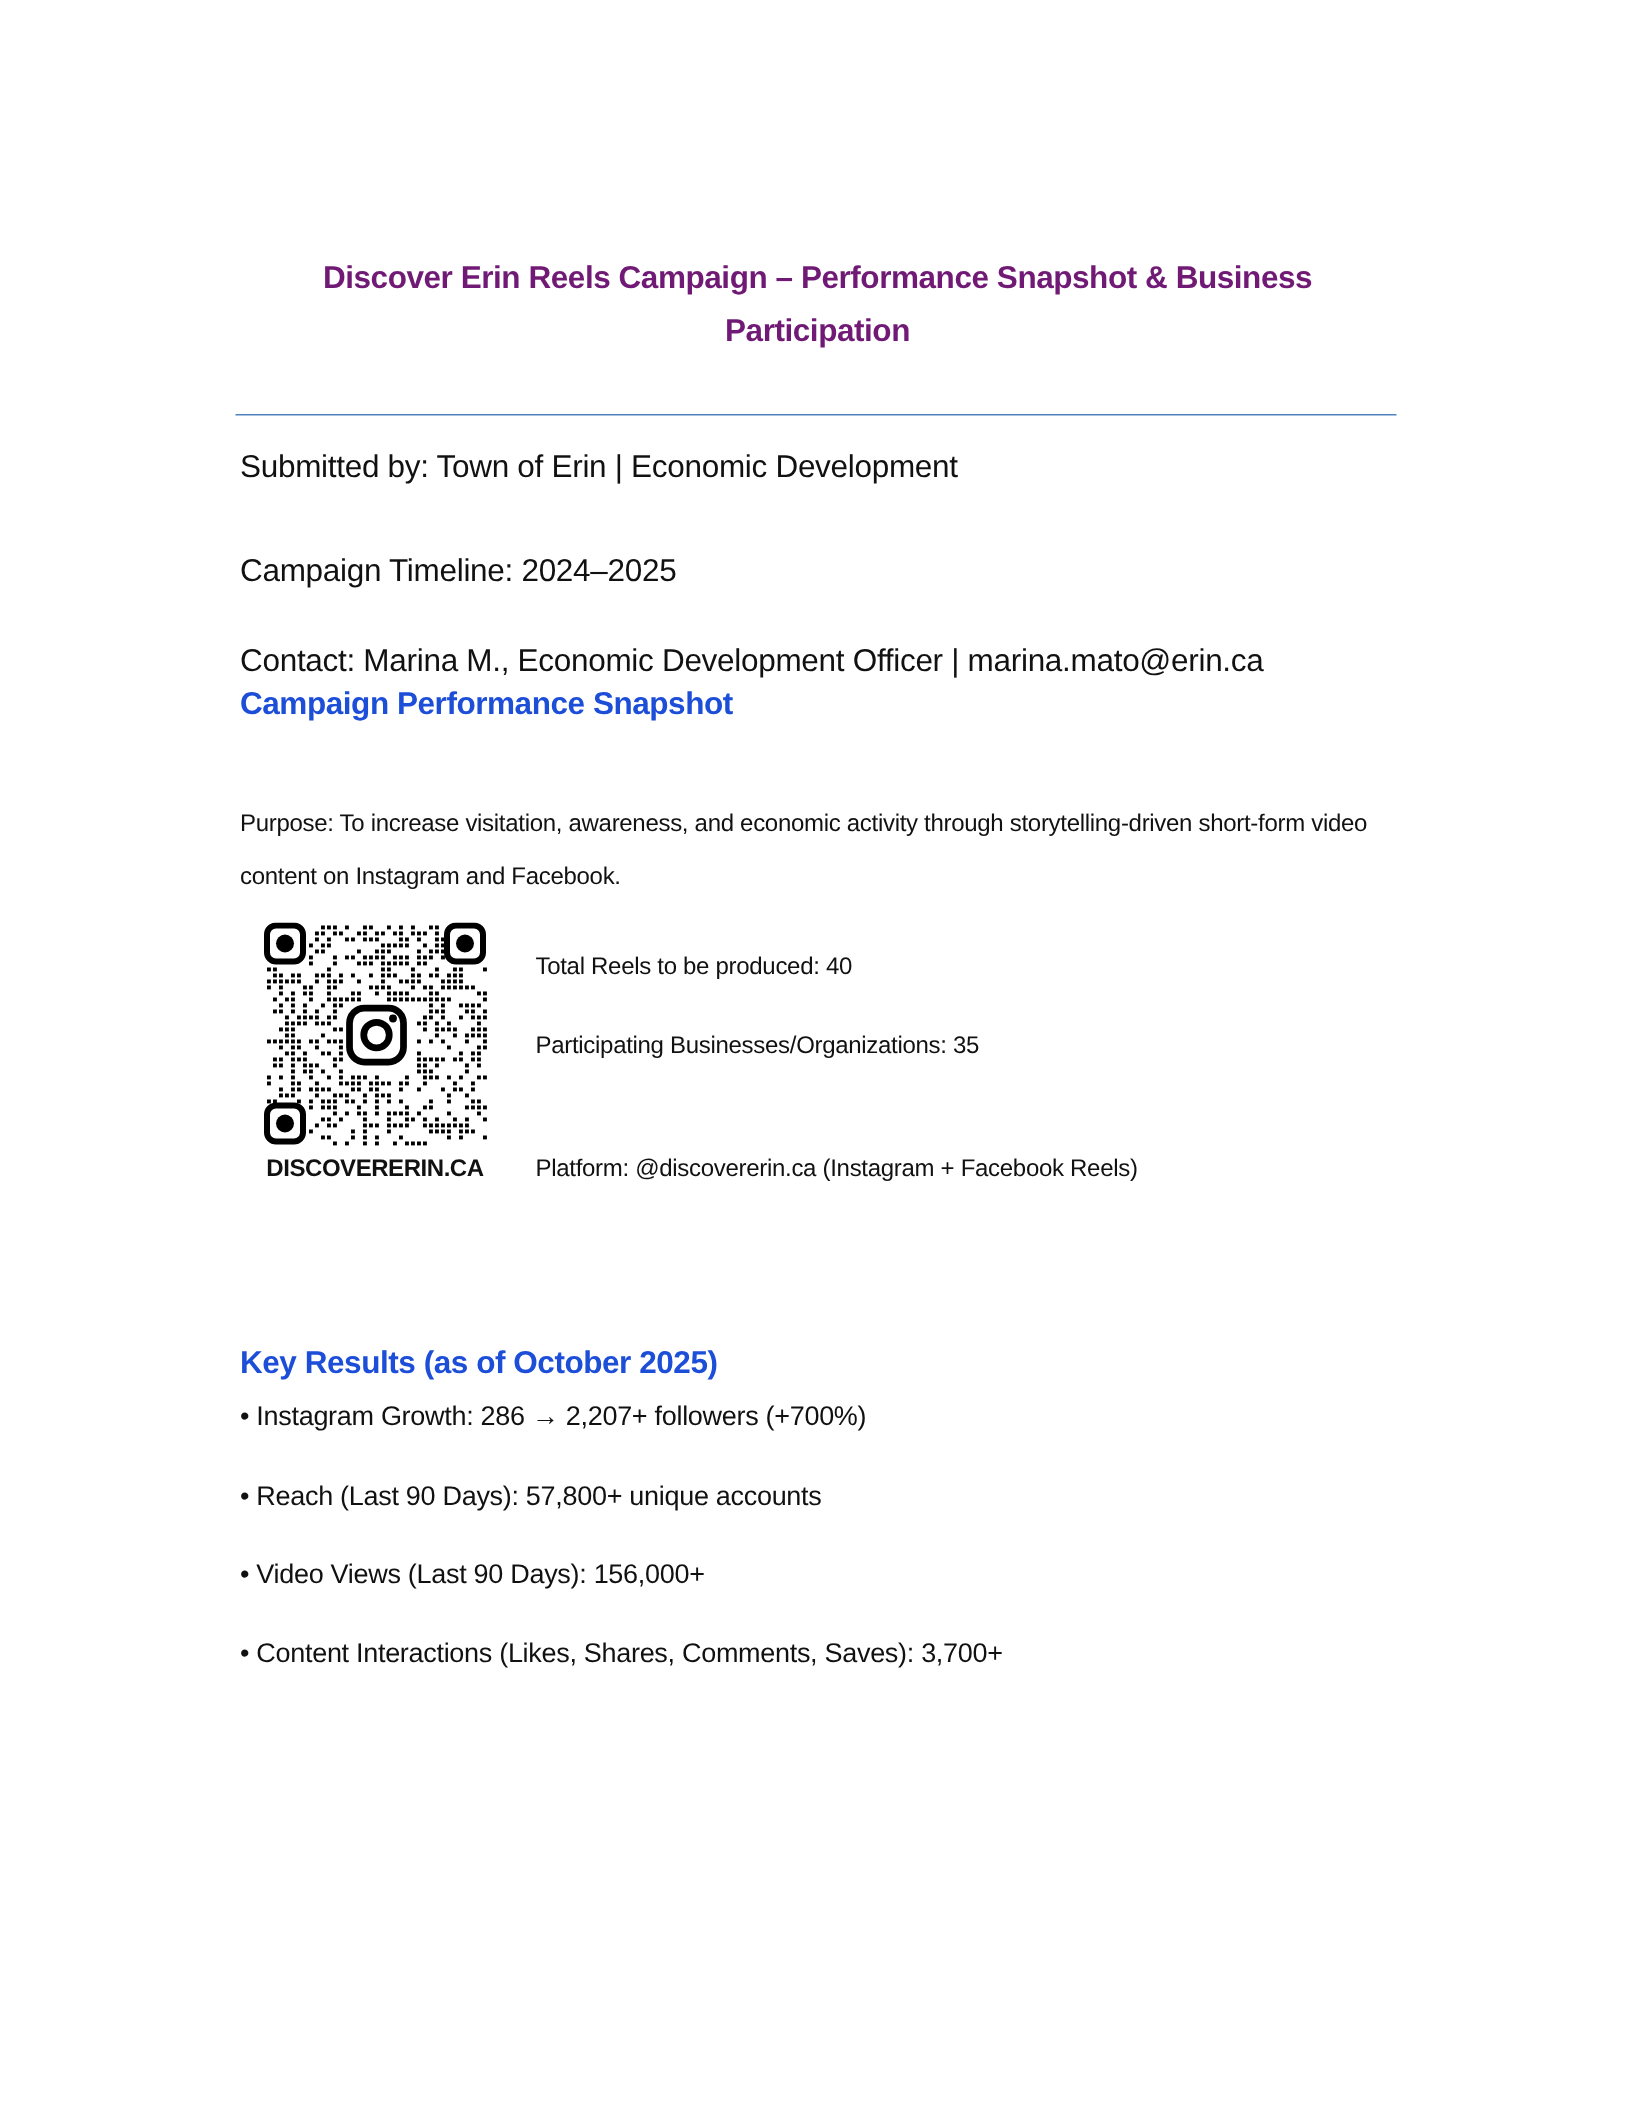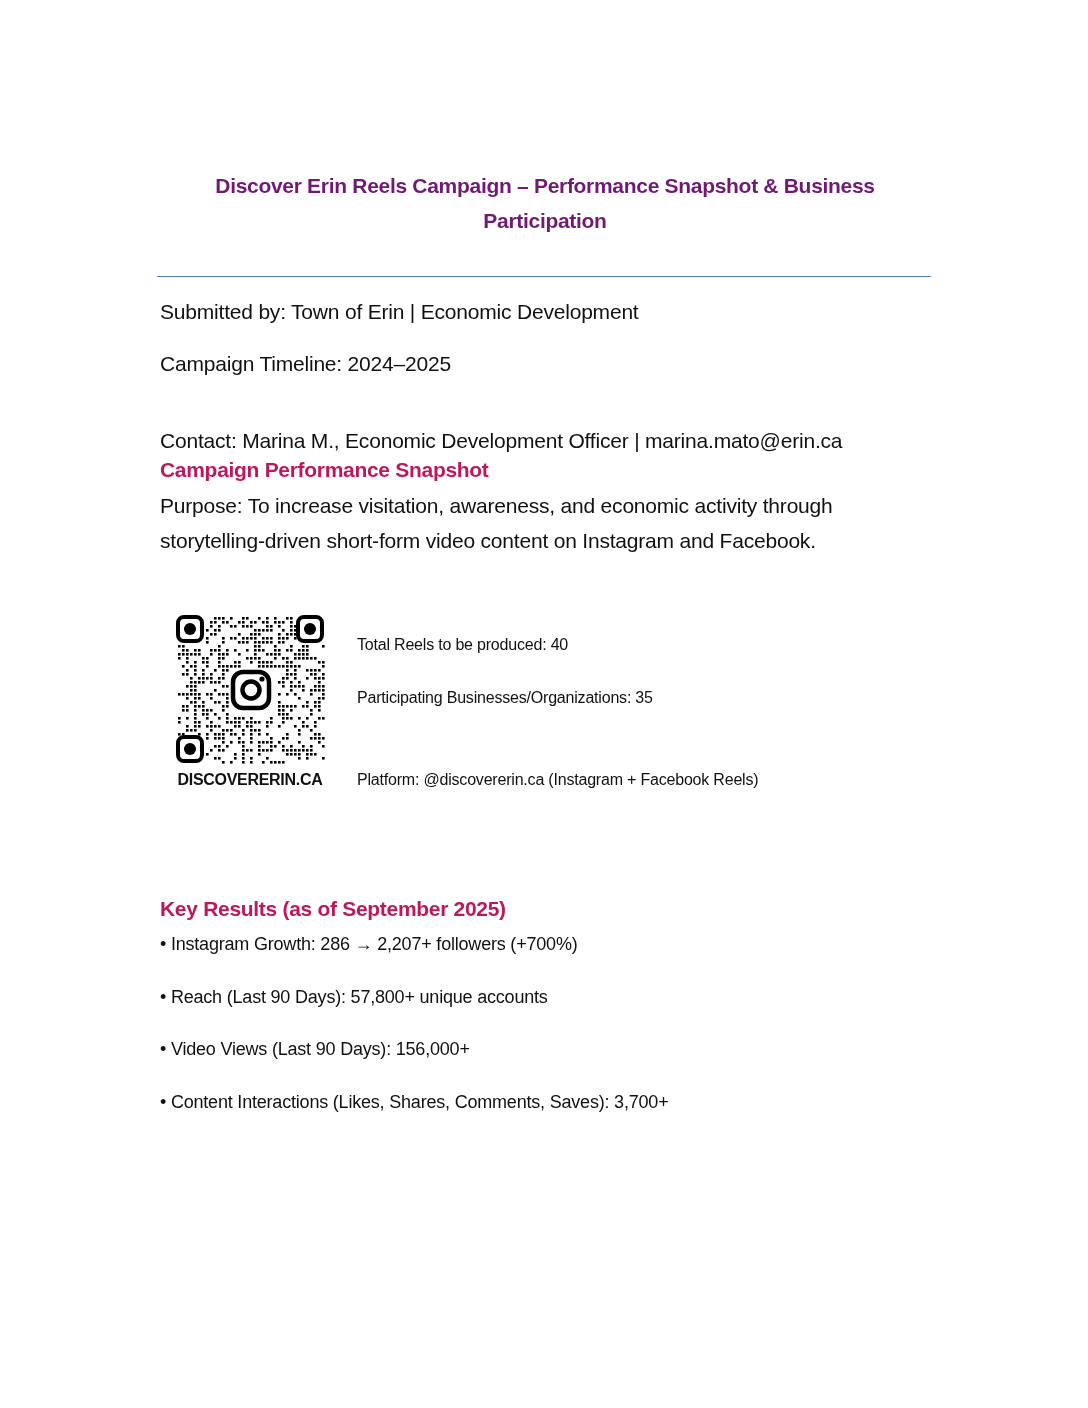--- a/index.html
+++ b/index.html
@@ -4,36 +4,36 @@
   <style>
     html, body { margin: 0; padding: 0; background: #ffffff; }
     body { width: 1088px; height: 1408px; position: relative; overflow: hidden;
            font-family: "Liberation Sans", sans-serif; color: #111111; }
     .title { position: absolute; left: 160px; width: 770px; top: 168px;
              text-align: center; font-weight: bold; font-size: 21px; line-height: 35px;
              color: #701a75; letter-spacing: -0.3px; }
     .rule { position: absolute; left: 157px; width: 774px; top: 276px; height: 0;
             border-top: 1.5px solid #4f81bd; }
     .line { position: absolute; left: 160px; font-size: 21px; line-height: 30px; white-space: nowrap; letter-spacing: -0.2px; }
-    .heading { position: absolute; left: 160px; font-size: 21px; font-weight: bold; color: #be185d; line-height: 30px; letter-spacing: -0.3px; }
-    .para { position: absolute; left: 160px; width: 760px; font-size: 21px; line-height: 35px; letter-spacing: -0.2px; }
+    .heading { position: absolute; left: 160px; font-size: 21px; font-weight: bold; color: #1d4ed8; line-height: 30px; letter-spacing: -0.3px; }
+    .para { position: absolute; left: 160px; width: 760px; font-size: 16px; line-height: 35px; letter-spacing: -0.2px; margin-top: 44px; }
     .qr { position: absolute; left: 176px; top: 615px; width: 150px; height: 150px; }
     .qr-label { position: absolute; left: 170px; width: 160px; top: 771px; text-align: center;
                 font-weight: bold; font-size: 16px; letter-spacing: -0.3px; }
     .stat { position: absolute; left: 357px; font-size: 16px; line-height: 30px; white-space: nowrap; letter-spacing: -0.2px; }
     .bullet { position: absolute; left: 160px; font-size: 18px; line-height: 30px; white-space: nowrap; letter-spacing: -0.2px; text-align: center; }
   </style>
 </head>
 <body>
 
 <div class="title">Discover Erin Reels Campaign – Performance Snapshot &amp; Business Participation</div>
 <div class="rule"></div>
 
 <div class="line" style="top:297px">Submitted by: Town of Erin | Economic Development</div>
-<div class="line" style="top:349px">Campaign Timeline: 2024–2025</div>
+<div class="line" style="top:366px">Campaign Timeline: 2024–2025</div>
 <div class="line" style="top:426px">Contact: Marina M., Economic Development Officer | marina.mato@erin.ca</div>
 
 <div class="heading" style="top:455px">Campaign Performance Snapshot</div>
 <div class="para" style="top:488px">Purpose: To increase visitation, awareness, and economic activity through storytelling-driven short-form video content on Instagram and Facebook.</div>
 
 <svg class="qr" viewBox="0 0 150 150" xmlns="http://www.w3.org/2000/svg">
   <g>
     <rect x="2" y="2" width="24" height="24" rx="6" fill="none" stroke="#000" stroke-width="4"></rect>
     <circle cx="14" cy="14" r="6" fill="#000"></circle>
   </g>
@@ -554,17 +554,17 @@
     <circle cx="75" cy="75" r="8.5" fill="none" stroke="#000" stroke-width="4.5"></circle>
     <circle cx="86" cy="64" r="2.6" fill="#000"></circle>
   </g>
 </svg>
 <div class="qr-label">DISCOVERERIN.CA</div>
 
 <div class="stat" style="top:630px">Total Reels to be produced: 40</div>
 <div class="stat" style="top:683px">Participating Businesses/Organizations: 35</div>
 <div class="stat" style="top:765px">Platform: @discovererin.ca (Instagram + Facebook Reels)</div>
 
-<div class="heading" style="top:894px">Key Results (as of September 2025)</div>
+<div class="heading" style="top:894px">Key Results (as of October 2025)</div>
 <div class="bullet" style="top:929px">• Instagram Growth: 286 → 2,207+ followers (+700%)</div>
 <div class="bullet" style="top:982px">• Reach (Last 90 Days): 57,800+ unique accounts</div>
 <div class="bullet" style="top:1034px">• Video Views (Last 90 Days): 156,000+</div>
 <div class="bullet" style="top:1087px">• Content Interactions (Likes, Shares, Comments, Saves): 3,700+</div>
 
 </body></html>

